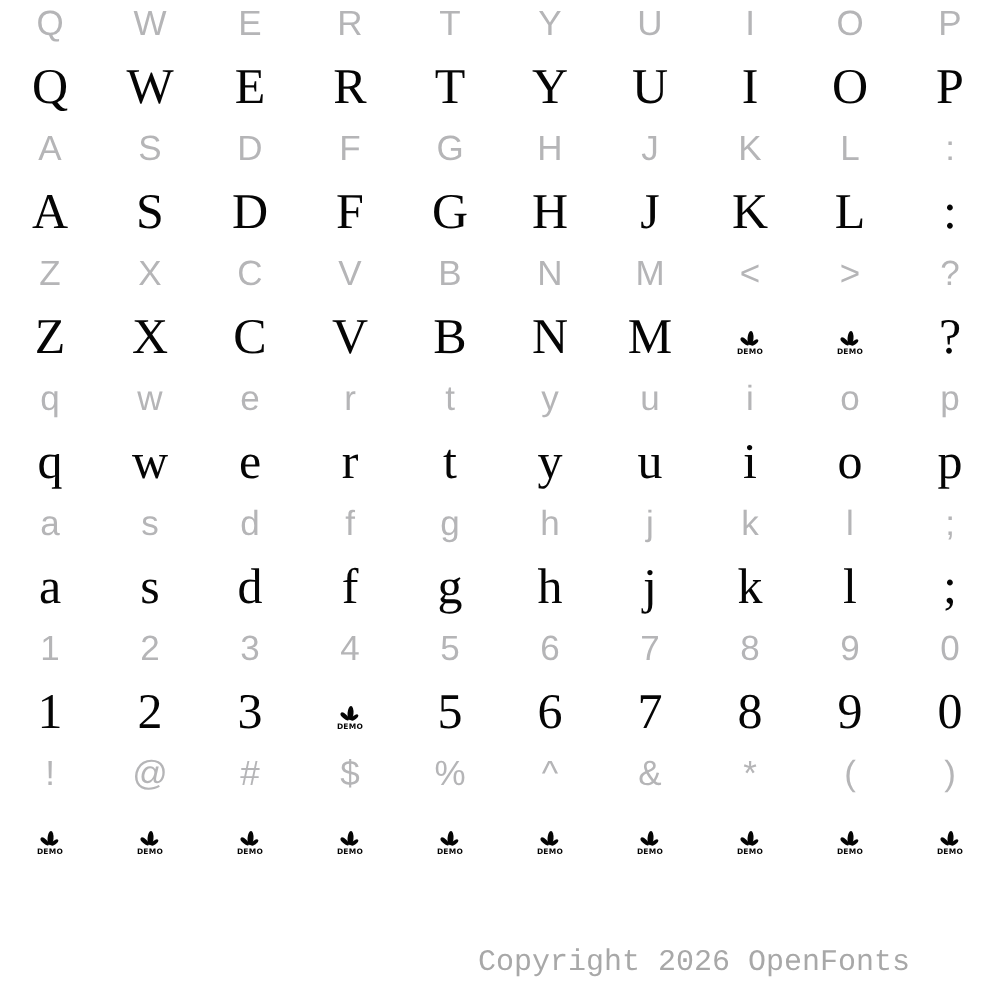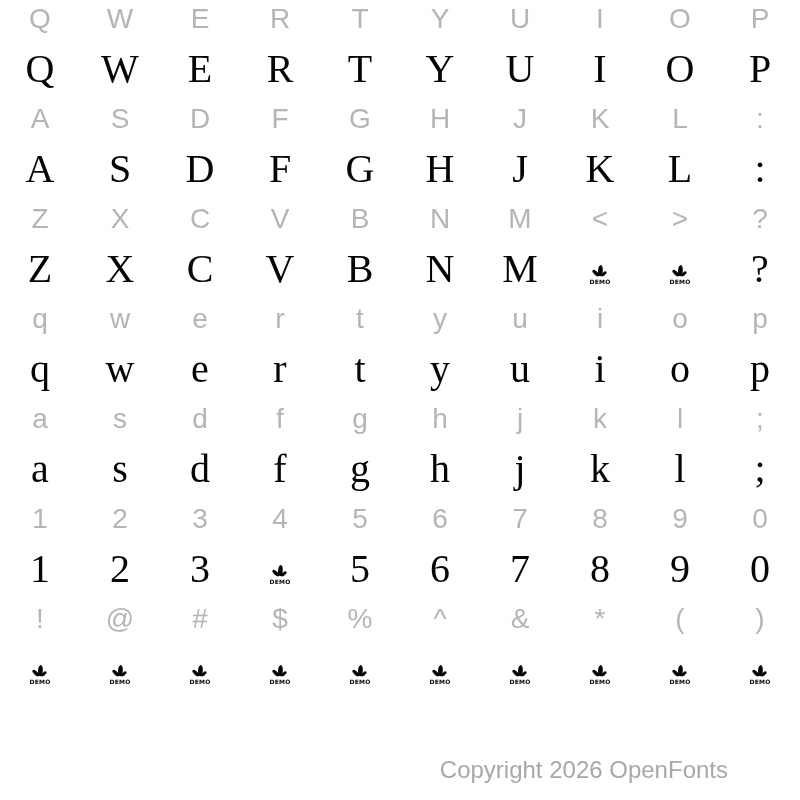--- a/index.html
+++ b/index.html
@@ -60,21 +60,21 @@
     font-weight: bold;
     letter-spacing: 0.2px;
     line-height: 1;
     margin-top: 1px;
     color: var(--glyph-black, #050505);
   }
   .footer-copyright {
     position: absolute;
     right: 72px;
     bottom: 16px;
-    font-family: Liberation Sans, sans-serif;
+    font-family: Liberation Mono, monospace;
     font-size: 24px;
     color: var(--footer-gray, #a8a8a8);
     white-space: nowrap;
   }
 </style>
 </head>
 <body style="background: rgb(255, 255, 255);">
 
 <div class="specimen-grid">
     <div class="row ref">

